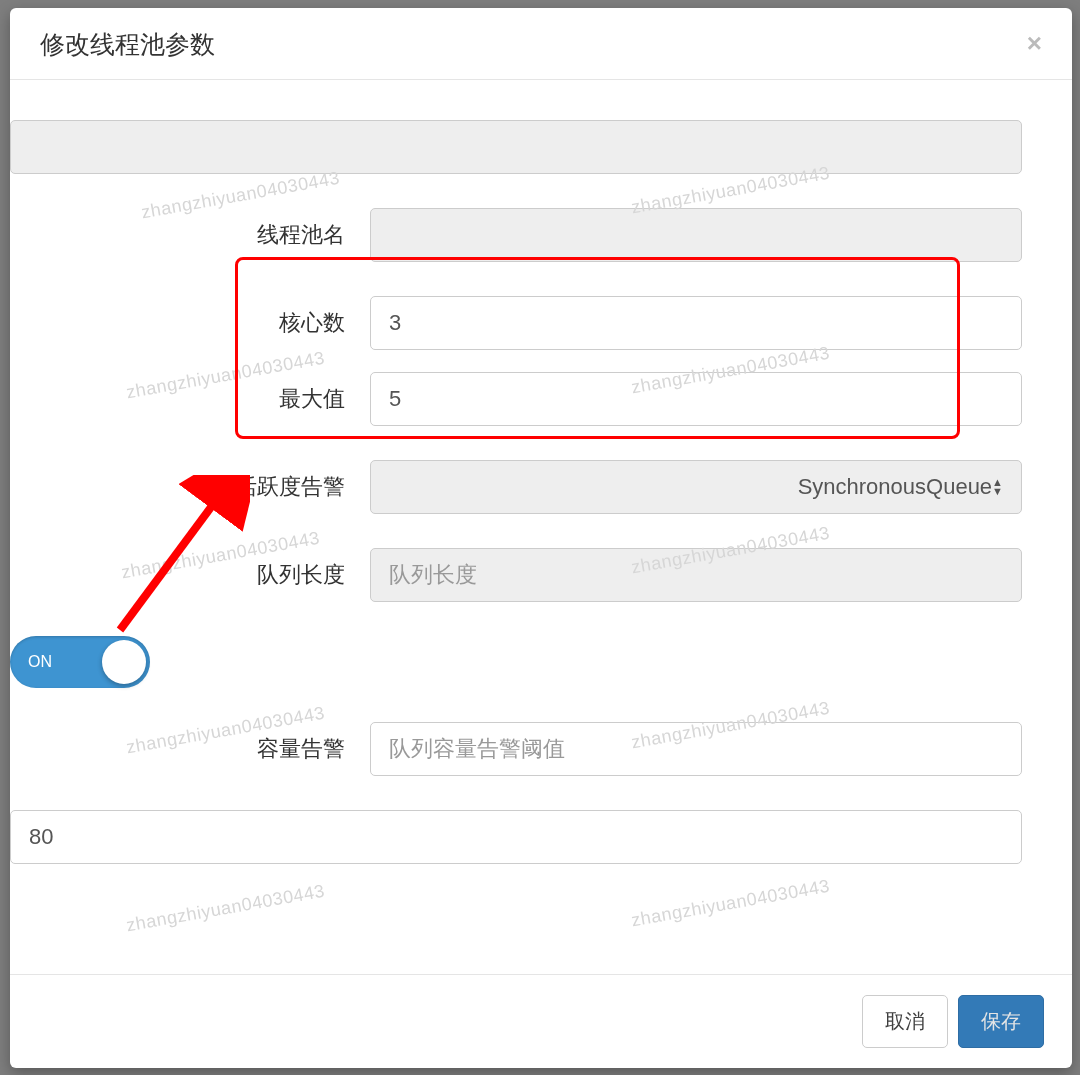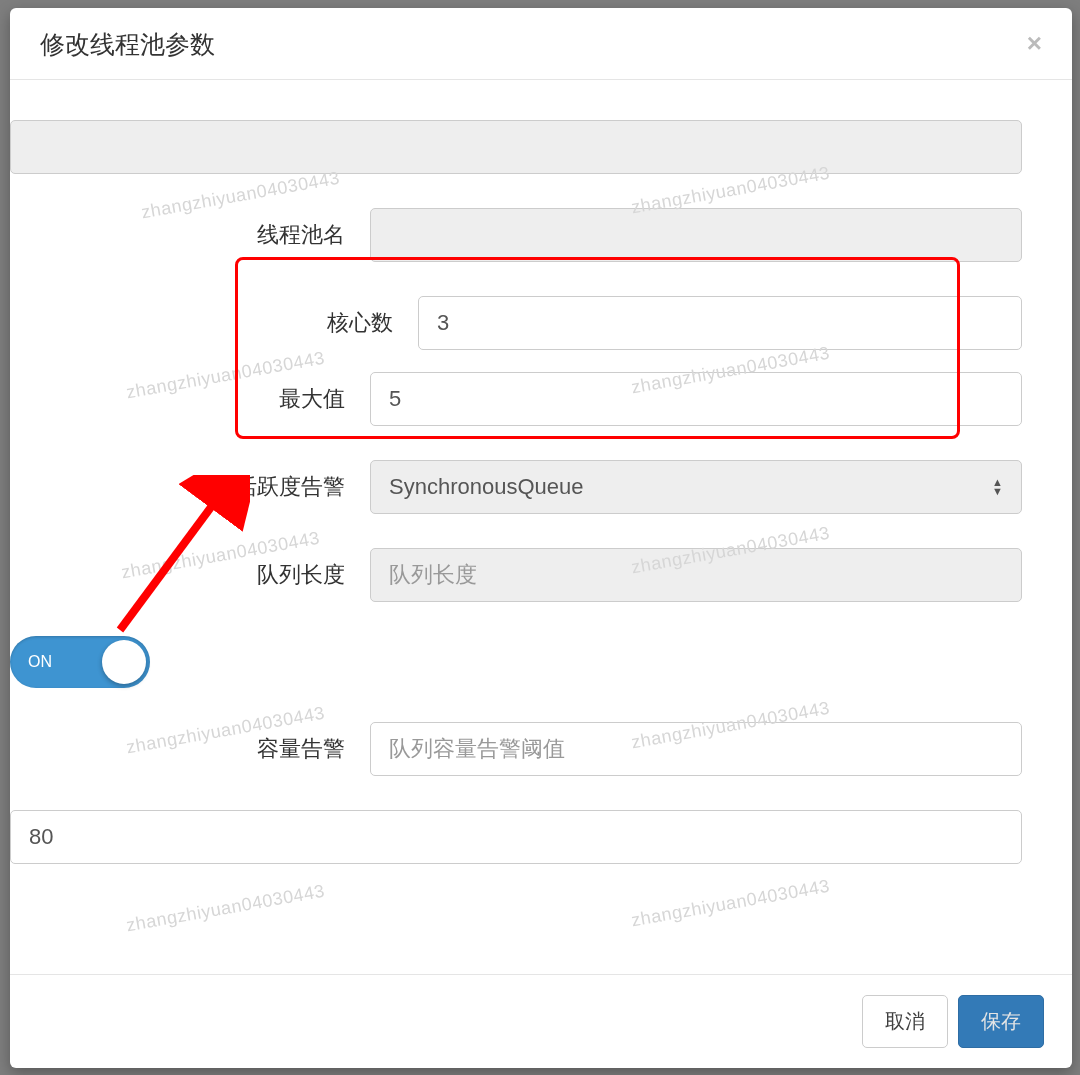--- a/index.html
+++ b/index.html
@@ -52,21 +52,21 @@
       flex: 1;
       padding: 40px 0 0 0;
       position: relative;
     }
     .form-row {
       display: flex;
       align-items: center;
       margin-bottom: 34px;
       padding-right: 50px;
     }
-    .form-row.compact { margin-bottom: 22px; margin-left: 48px; }
+    .form-row.compact { margin-bottom: 22px; }
     .form-label {
       width: 360px;
       text-align: right;
       font-size: 22px;
       color: #333;
       padding-right: 25px;
       font-weight: 500;
     }
     .form-control {
       flex: 1;
@@ -80,21 +80,21 @@
     }
     .form-control.disabled {
       background: #eeeeee;
       cursor: not-allowed;
     }
     .form-control.select {
       background: #eeeeee;
       position: relative;
       display: flex;
       align-items: center;
-      justify-content: space-between;
+      justify-content: flex-end;
     }
     .select-arrows {
       display: flex;
       flex-direction: column;
       font-size: 11px;
       line-height: 9px;
       color: #555;
     }
     .form-control::placeholder { color: #999; }
 

